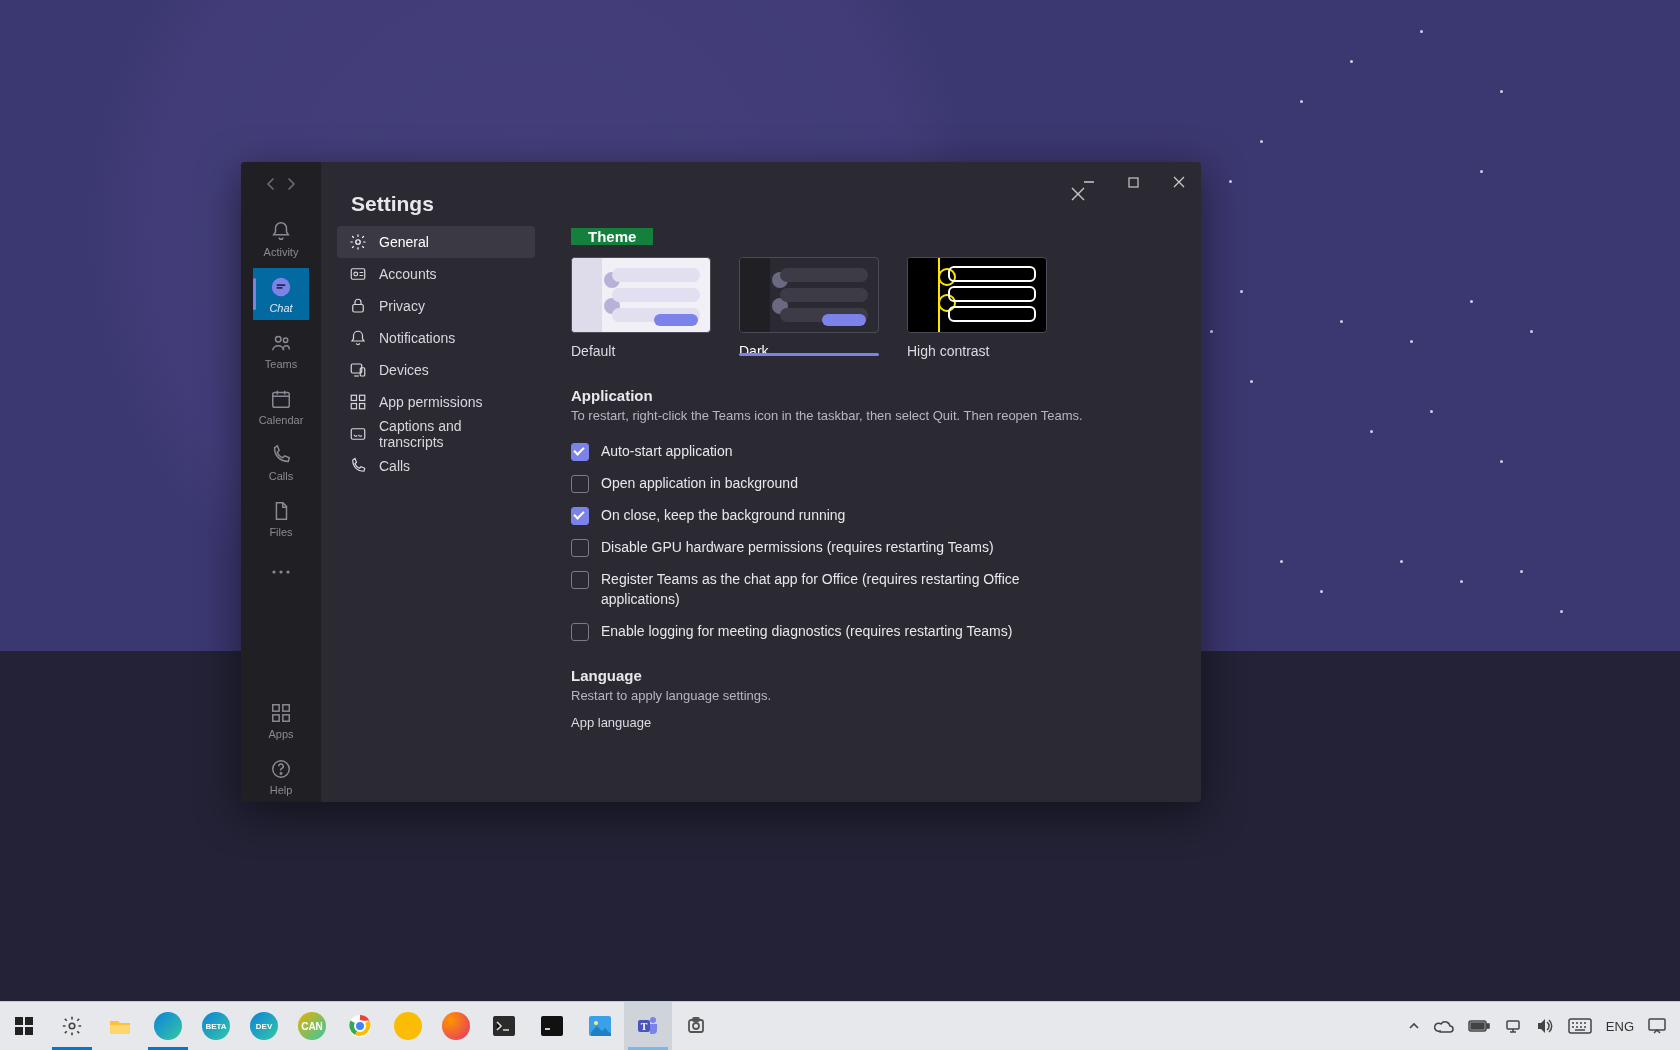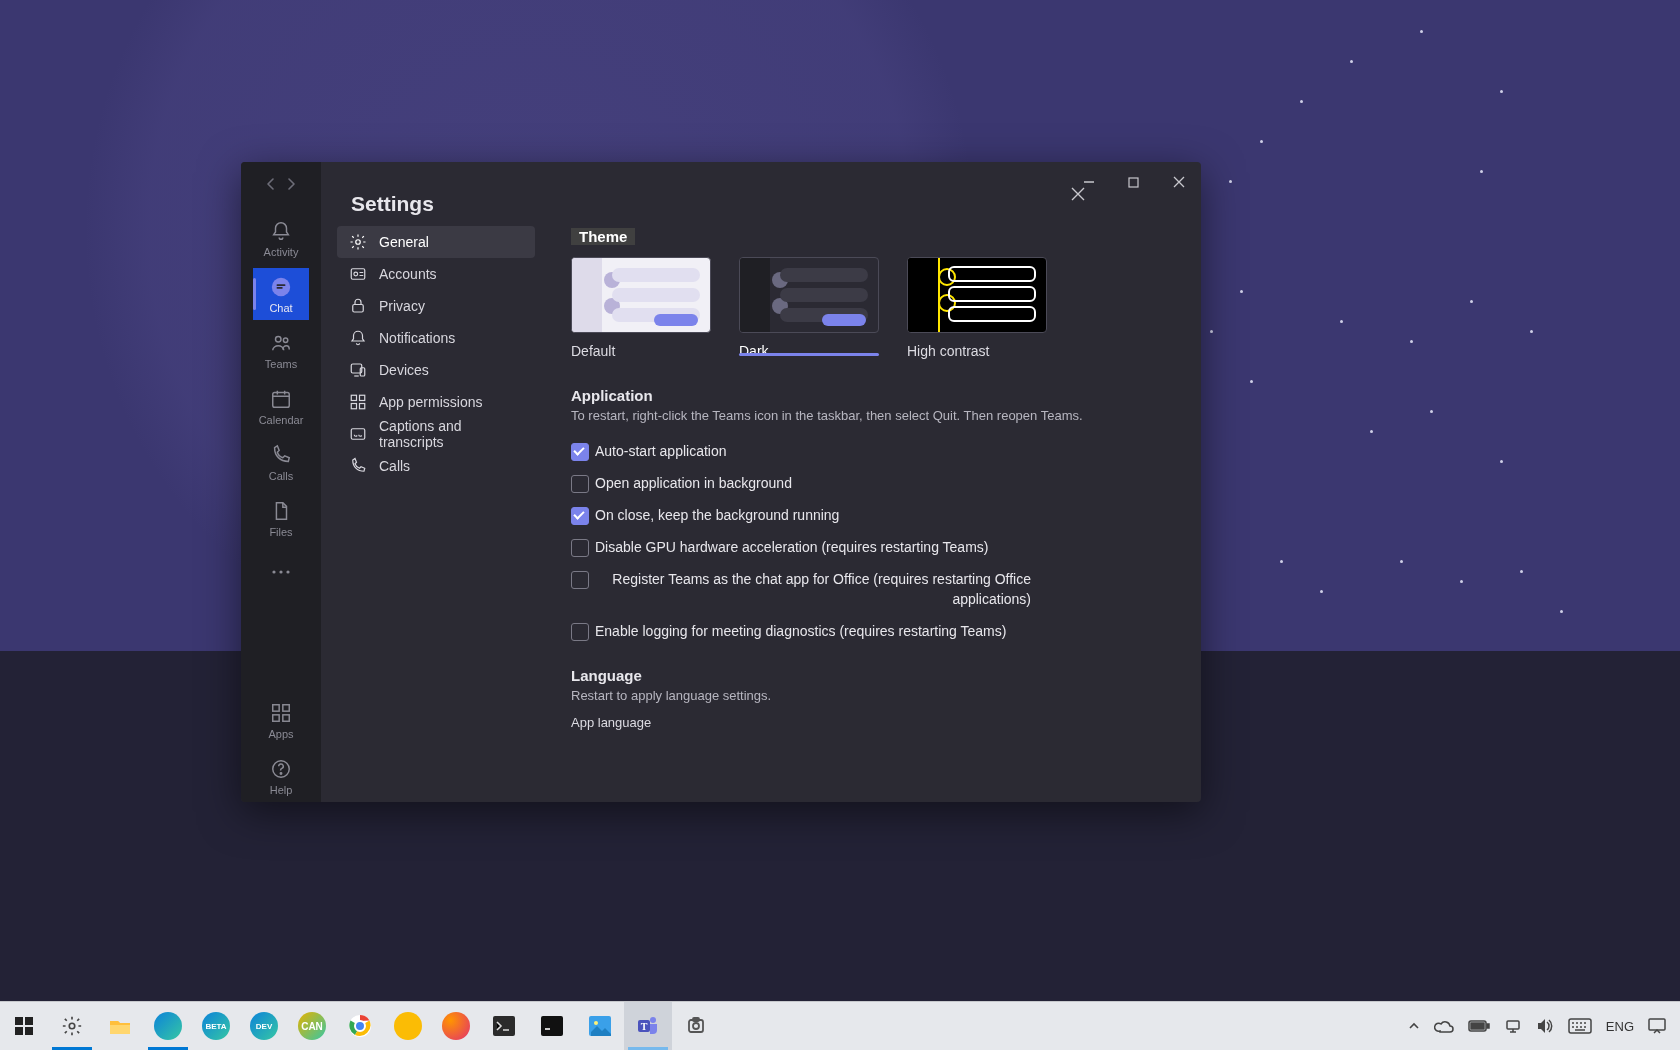--- a/index.html
+++ b/index.html
@@ -64,22 +64,23 @@
     width: 56px;
     padding: 8px 0 6px 0;
     text-align: center;
     color: #8a8a94;
     font-size: 11px;
     cursor: pointer;
   }
   .rail-item svg { display: block; margin: 0 auto 4px auto; }
   .rail-item.active {
     color: #e8e7f2;
-    background: #1d4ed8;
+    background: #0369a1;
     position: relative;
+    font-style: italic;
   }
   .rail-item.active::before {
     content: "";
     position: absolute;
     left: 0; top: 10px; bottom: 10px;
     width: 3px;
     background: #7b83eb;
     border-radius: 2px;
   }
   .rail-spacer { flex: 1; }
@@ -136,23 +137,23 @@
     padding: 6px 30px 20px 36px;
     overflow: auto;
   }
   .section-title {
     display: inline-block;
     font-weight: 700;
     font-size: 15px;
     margin-bottom: 12px;
   }
   .theme-title {
-    background: #404040;
+    background: #15803d;
     color: #fff;
-    padding: 0 8px;
+    padding: 0 17px;
   }
   .themes-row {
     display: flex;
     gap: 28px;
     margin-bottom: 28px;
   }
   .theme-card { width: 140px; cursor: pointer; }
   .theme-preview {
     width: 140px; height: 76px;
     border-radius: 4px;
@@ -204,24 +205,23 @@
   .prev-hc .row.r3 { top: 48px; }
   .prev-hc .av { position: absolute; width: 14px; height: 14px; border-radius: 50%; border: 2px solid #ffe600; left: 30px; }
   .prev-hc .av.a1 { top: 10px; }
   .prev-hc .av.a2 { top: 36px; }
   .section-block { margin-bottom: 20px; }
   .section-header { font-weight: 700; font-size: 15px; margin-bottom: 4px; }
   .section-desc { font-size: 13px; color: #b7b6c0; margin-bottom: 12px; }
   .option-row {
     display: flex;
     align-items: flex-start;
-    gap: 6px;
+    gap: 12px;
     padding: 6px 0;
     max-width: 460px;
-    text-align: right;
   }
   .checkbox {
     width: 16px; height: 16px;
     border: 1.5px solid #7a7986;
     border-radius: 3px;
     flex: 0 0 16px;
     margin-top: 2px;
     position: relative;
     cursor: pointer;
   }
@@ -554,21 +554,21 @@
                 <div class="option-row">
                   <div class="checkbox"></div>
                   <div class="option-label">Open application in background</div>
                 </div>
                 <div class="option-row">
                   <div class="checkbox checked"></div>
                   <div class="option-label">On close, keep the background running</div>
                 </div>
                 <div class="option-row">
                   <div class="checkbox"></div>
-                  <div class="option-label">Disable GPU hardware acceleration (requires restarting Teams)</div>
+                  <div class="option-label">Disable GPU hardware permissions (requires restarting Teams)</div>
                 </div>
                 <div class="option-row">
                   <div class="checkbox"></div>
                   <div class="option-label">Register Teams as the chat app for Office (requires restarting Office applications)</div>
                 </div>
                 <div class="option-row">
                   <div class="checkbox"></div>
                   <div class="option-label">Enable logging for meeting diagnostics (requires restarting Teams)</div>
                 </div>
               </div>

